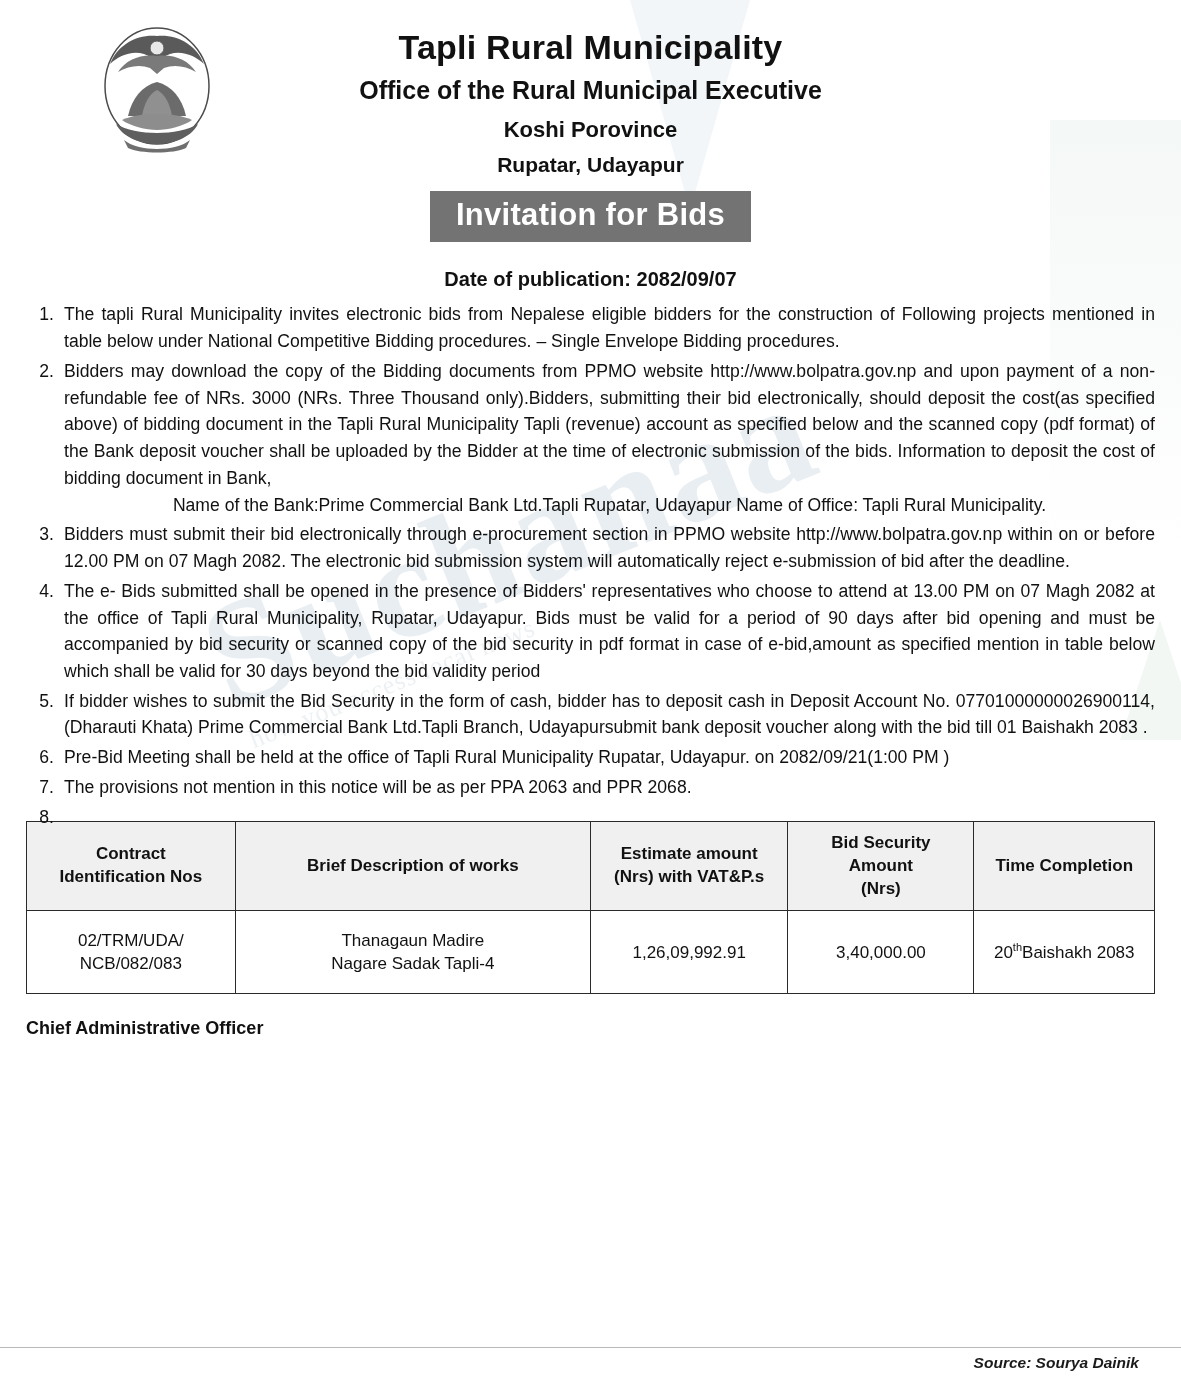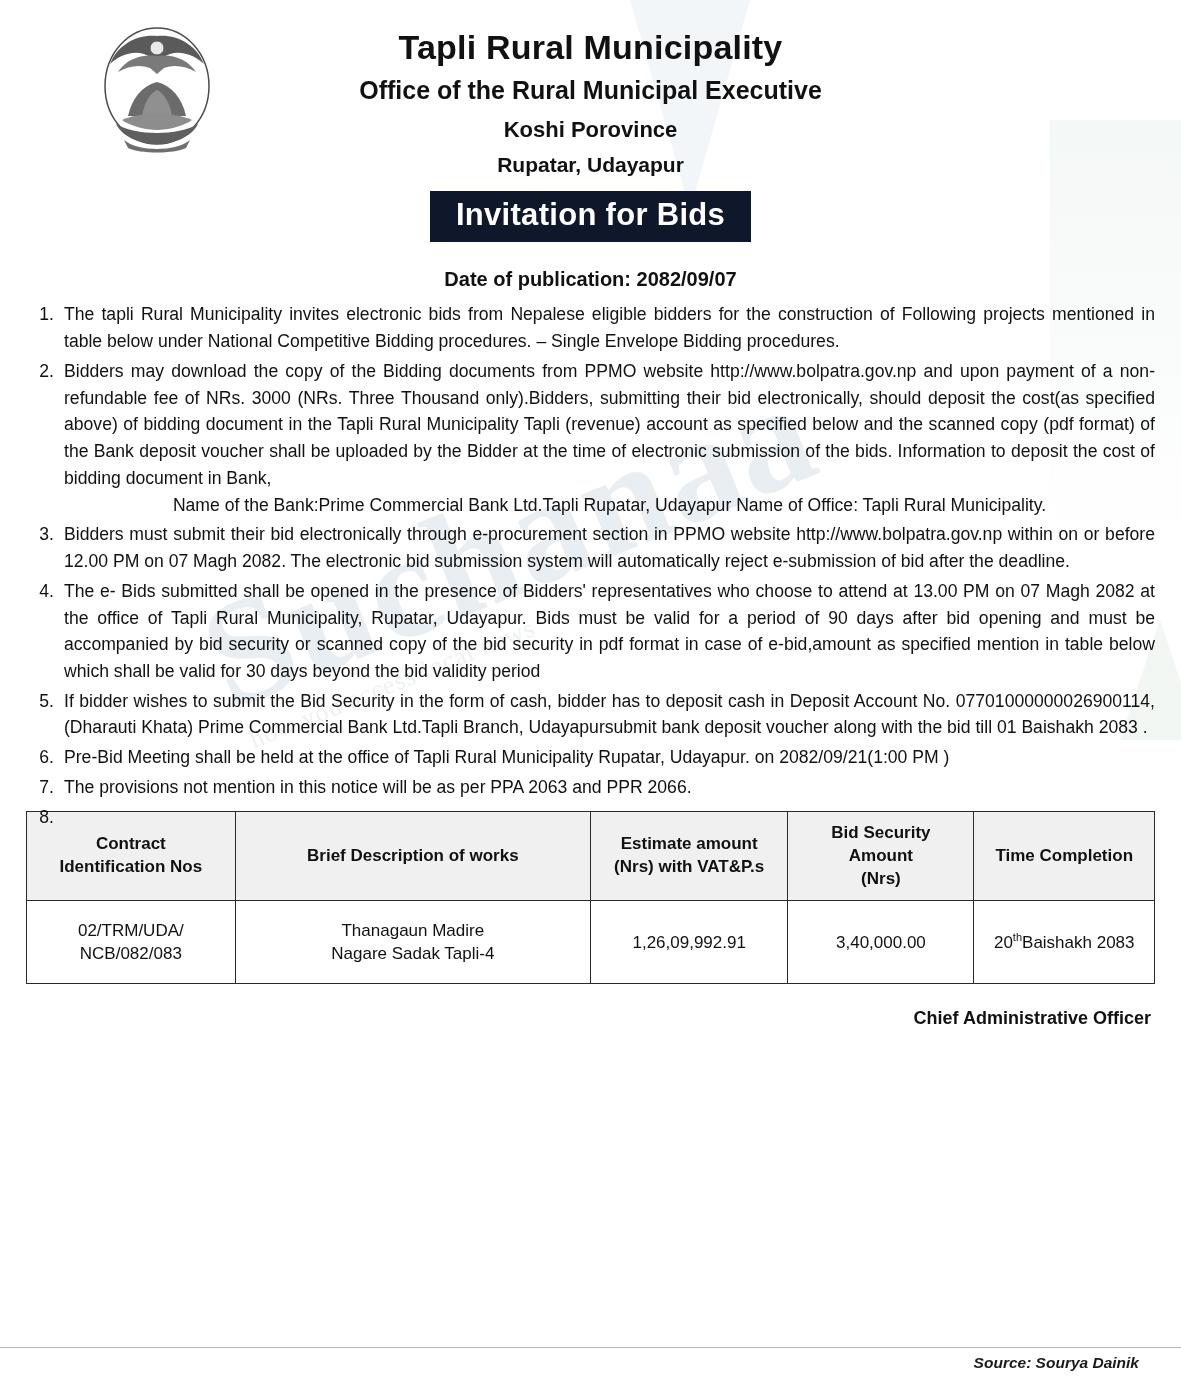--- a/index.html
+++ b/index.html
@@ -103,21 +103,21 @@
     font-weight: bold;
     margin-top: 12px;
   }
   .org-address {
     font-size: 21px;
     font-weight: bold;
     margin-top: 10px;
   }
   .title-banner {
     display: inline-block;
-    background: #0f172a;
+    background: #737373;
     color: #ffffff;
     font-size: 31px;
     font-weight: bold;
     padding: 6px 26px 9px 26px;
     margin-top: 14px;
     letter-spacing: 0.3px;
   }
   .pub-date {
     font-size: 20px;
     font-weight: bold;
@@ -150,21 +150,21 @@
     text-align: center;
   }
   .just {
     text-align: justify;
     text-justify: inter-word;
   }
   
   table.bids {
     width: 100%;
     border-collapse: collapse;
-    margin-top: 10px;
+    margin-top: 20px;
     font-size: 17px;
   }
   table.bids th, table.bids td {
     border: 1px solid #2a2a2a;
     text-align: center;
     vertical-align: middle;
     padding: 8px 6px;
   }
   table.bids thead th {
     background: #f0f0f0;
@@ -176,21 +176,21 @@
     height: 66px;
     line-height: 1.4;
   }
   .col-contract { width: 18.5%; }
   .col-desc { width: 31.5%; }
   .col-est { width: 17.5%; }
   .col-sec { width: 16.5%; }
   .col-time { width: 16%; }
   sup { font-size: 11px; vertical-align: super; }
   .signoff {
-    text-align: right;
+    text-align: left;
     font-size: 18px;
     font-weight: bold;
     margin-top: 24px;
     padding-right: 4px;
   }
   
   .footer {
     position: absolute;
     right: 42px;
     bottom: 10px;
@@ -270,21 +270,21 @@
       <li>
         <span class="num">5.</span>
         <span class="just">If  bidder wishes to submit the Bid Security in the form of cash, bidder has to deposit cash in Deposit Account No. 07701000000026900114, (Dharauti Khata) Prime Commercial Bank Ltd.Tapli  Branch, Udayapursubmit bank deposit voucher along with the bid till 01 Baishakh  2083 .</span>
       </li>
       <li>
         <span class="num">6.</span>
         <span>Pre-Bid Meeting shall be held at the office of   Tapli Rural Municipality Rupatar, Udayapur. on 2082/09/21(1:00 PM )</span>
       </li>
       <li>
         <span class="num">7.</span>
-        <span>The provisions not mention in this notice will be as per PPA 2063 and PPR 2066.</span>
+        <span>The provisions not mention in this notice will be as per PPA 2063 and PPR 2068.</span>
       </li>
       <li>
         <span class="num">8.</span>
       </li>
     </ol>
 
     <table class="bids">
       <thead>
         <tr>
           <th class="col-contract">

